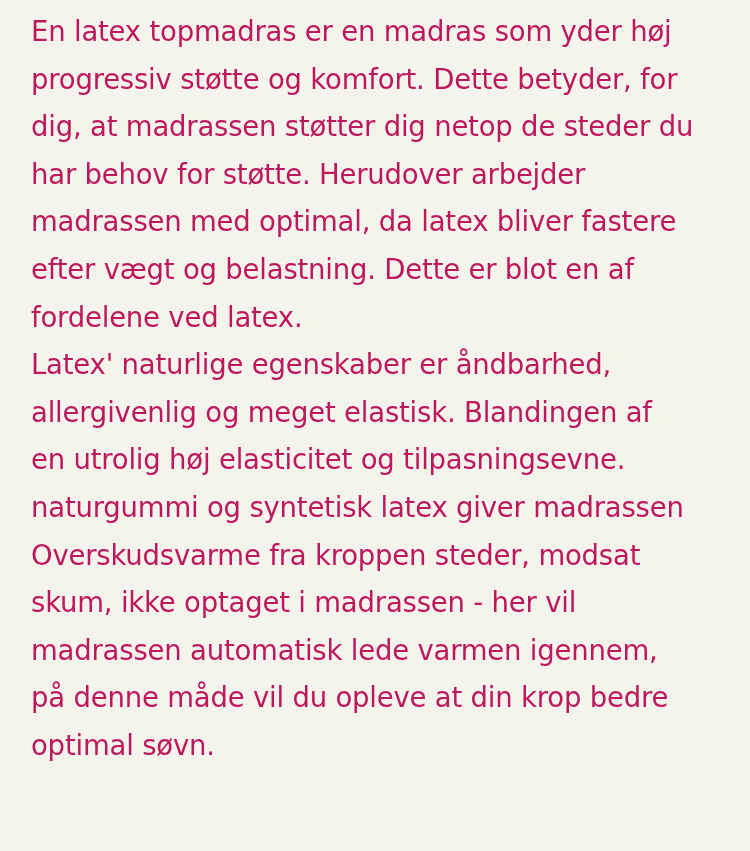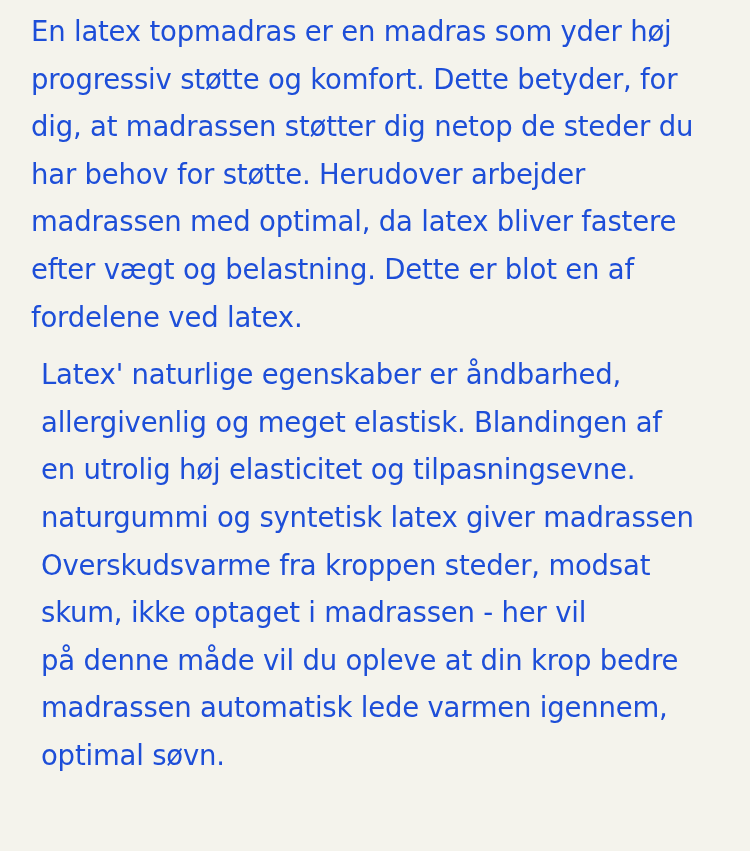--- a/index.html
+++ b/index.html
@@ -7,21 +7,21 @@
       padding: 0;
       background: #f4f3ec;
     }
     body {
       width: 750px;
       height: 851px;
       overflow: hidden;
     }
     .content {
       padding: 8px 20px 0 31px;
-      color: #1d4ed8;
+      color: #be185d;
       font-family: "DejaVu Sans", sans-serif;
       font-size: 27.5px;
       line-height: 47.6px;
       letter-spacing: -0.2px;
     }
     .line {
       display: block;
       white-space: nowrap;
     }
   </style>
@@ -31,24 +31,24 @@
 <div class="content">
   <p style="margin:0">
     <span class="line">En latex topmadras er en madras som yder høj</span>
     <span class="line">progressiv støtte og komfort. Dette betyder, for</span>
     <span class="line">dig, at madrassen støtter dig netop de steder du</span>
     <span class="line">har behov for støtte. Herudover arbejder</span>
     <span class="line">madrassen med optimal, da latex bliver fastere</span>
     <span class="line">efter vægt og belastning. Dette er blot en af</span>
     <span class="line">fordelene ved latex.</span>
   </p>
-  <p style="margin:10px">
+  <p style="margin:0">
     <span class="line">Latex' naturlige egenskaber er åndbarhed,</span>
     <span class="line">allergivenlig og meget elastisk. Blandingen af</span>
     <span class="line">en utrolig høj elasticitet og tilpasningsevne.</span>
     <span class="line">naturgummi og syntetisk latex giver madrassen</span>
     <span class="line">Overskudsvarme fra kroppen steder, modsat</span>
     <span class="line">skum, ikke optaget i madrassen - her vil</span>
+    <span class="line">madrassen automatisk lede varmen igennem,</span>
     <span class="line">på denne måde vil du opleve at din krop bedre</span>
-    <span class="line">madrassen automatisk lede varmen igennem,</span>
     <span class="line">optimal søvn.</span>
   </p>
 </div>
 
 </body></html>

